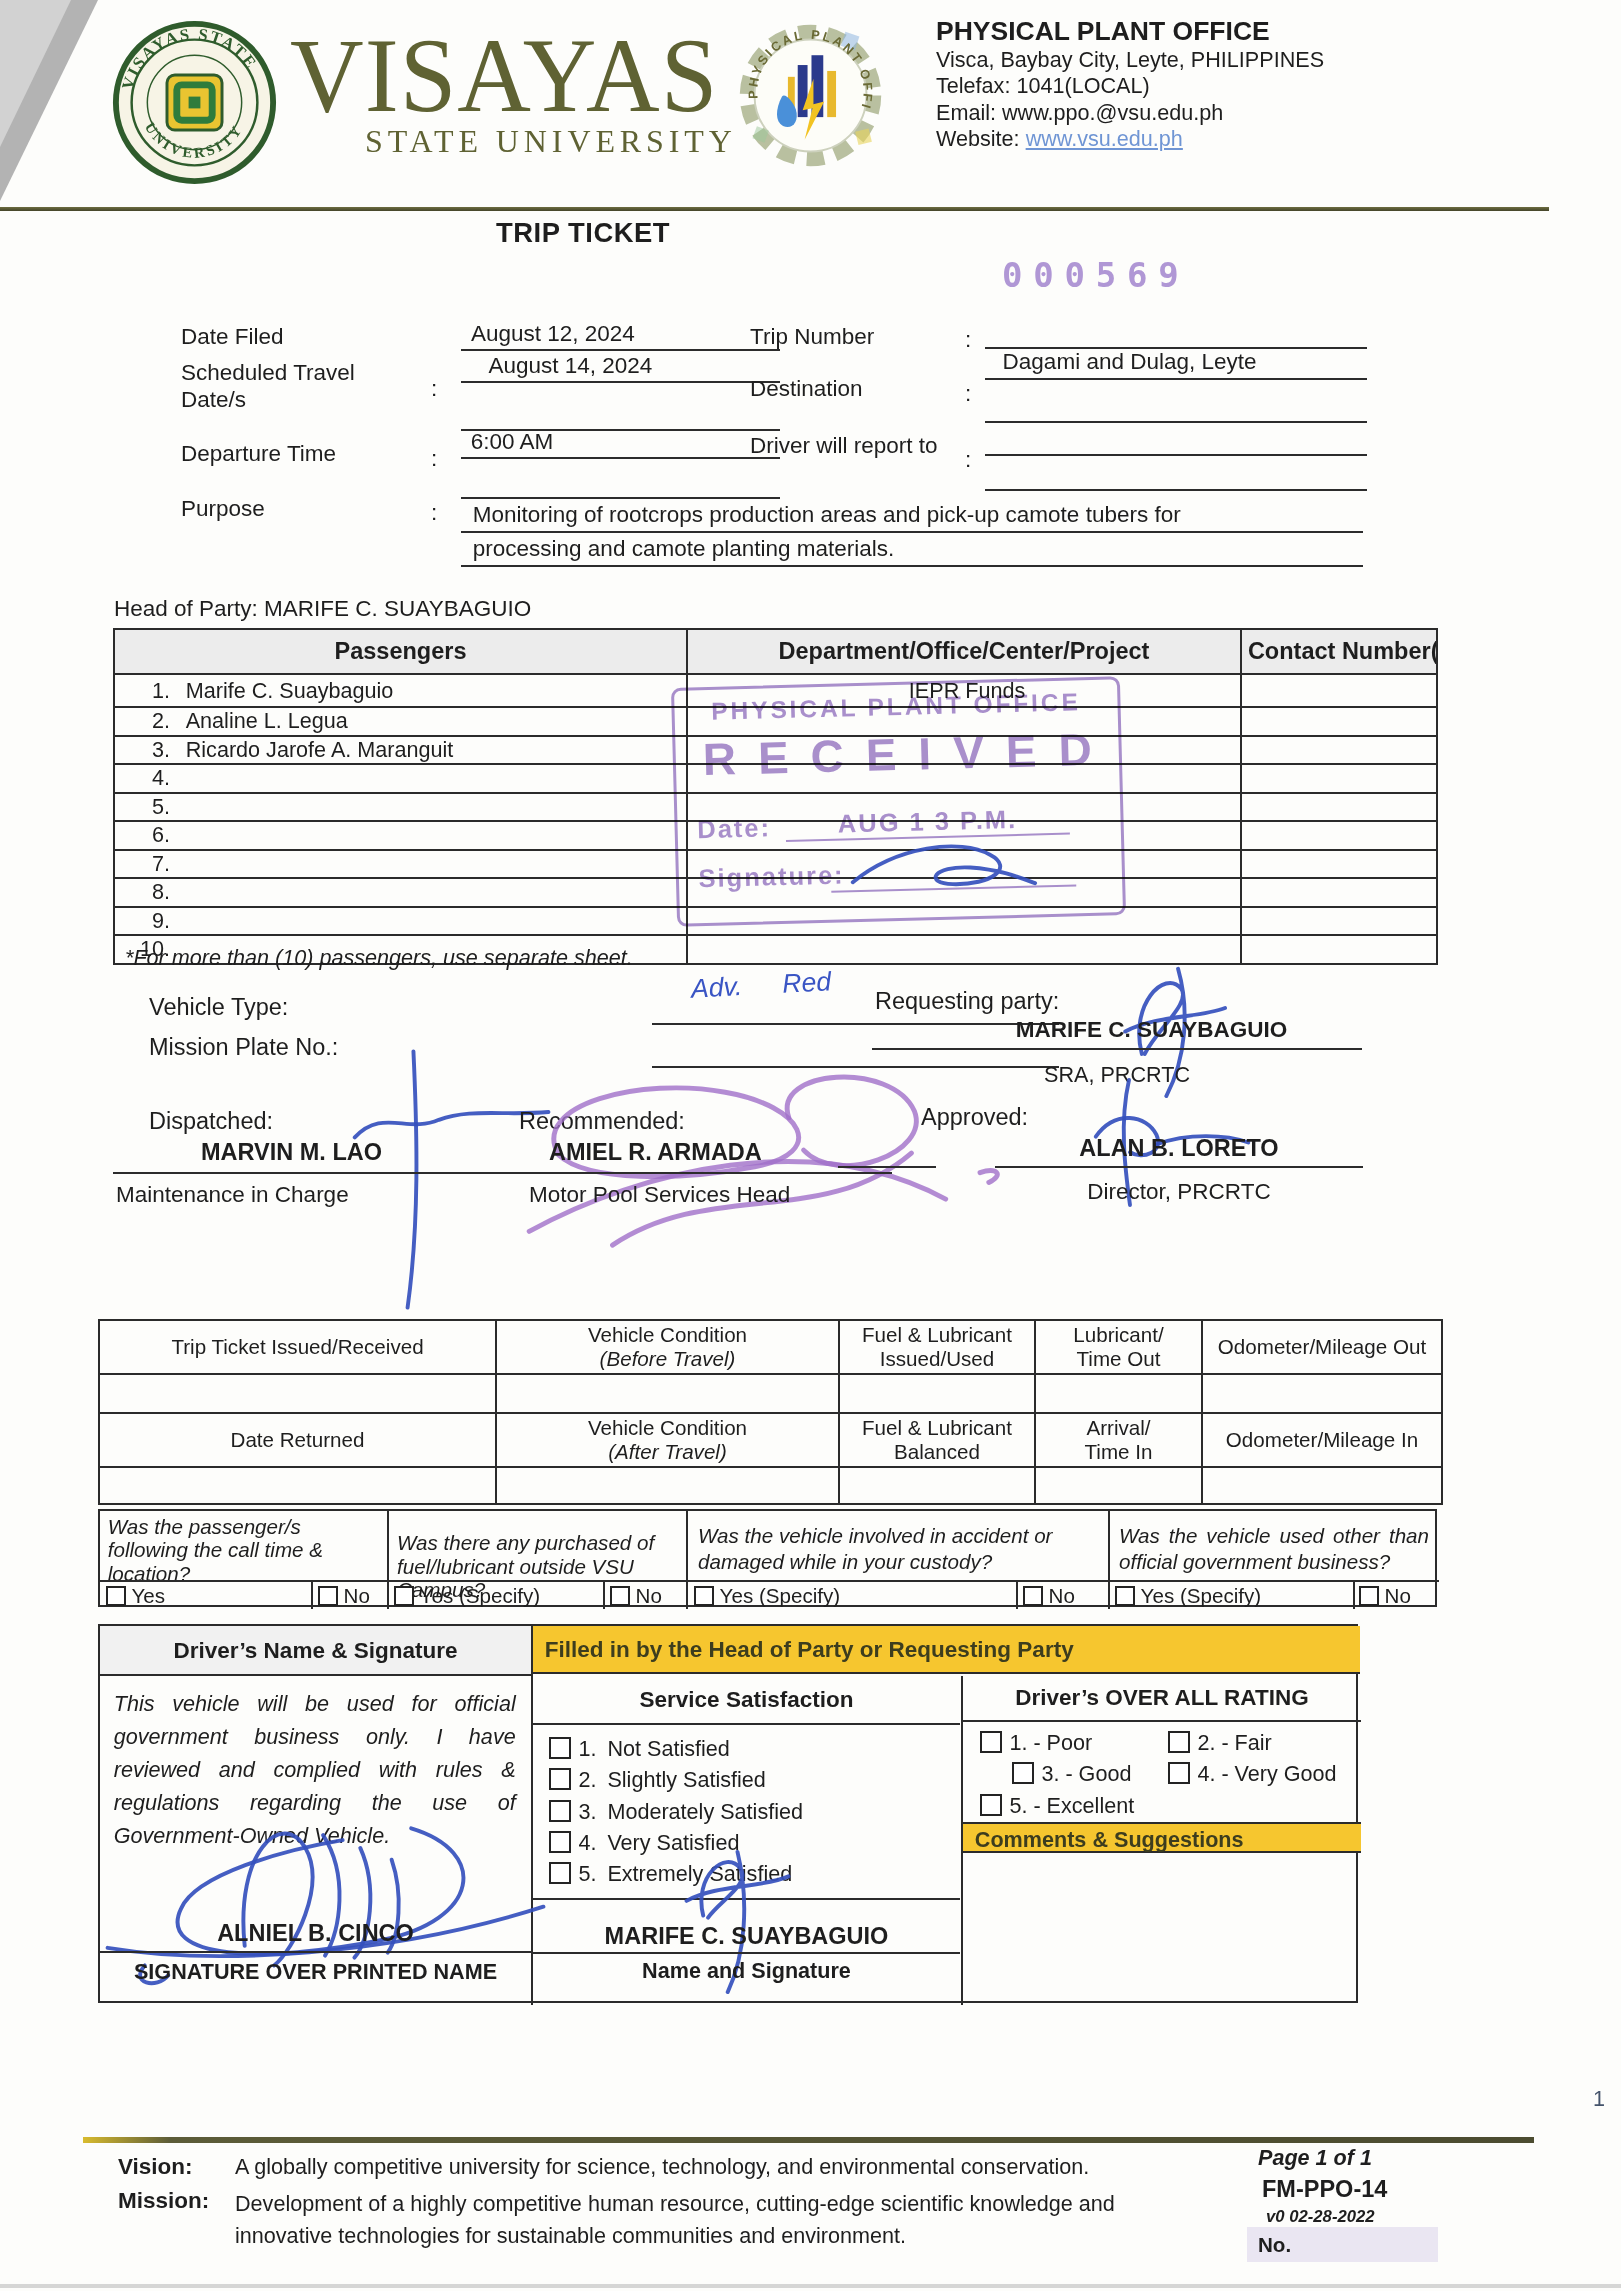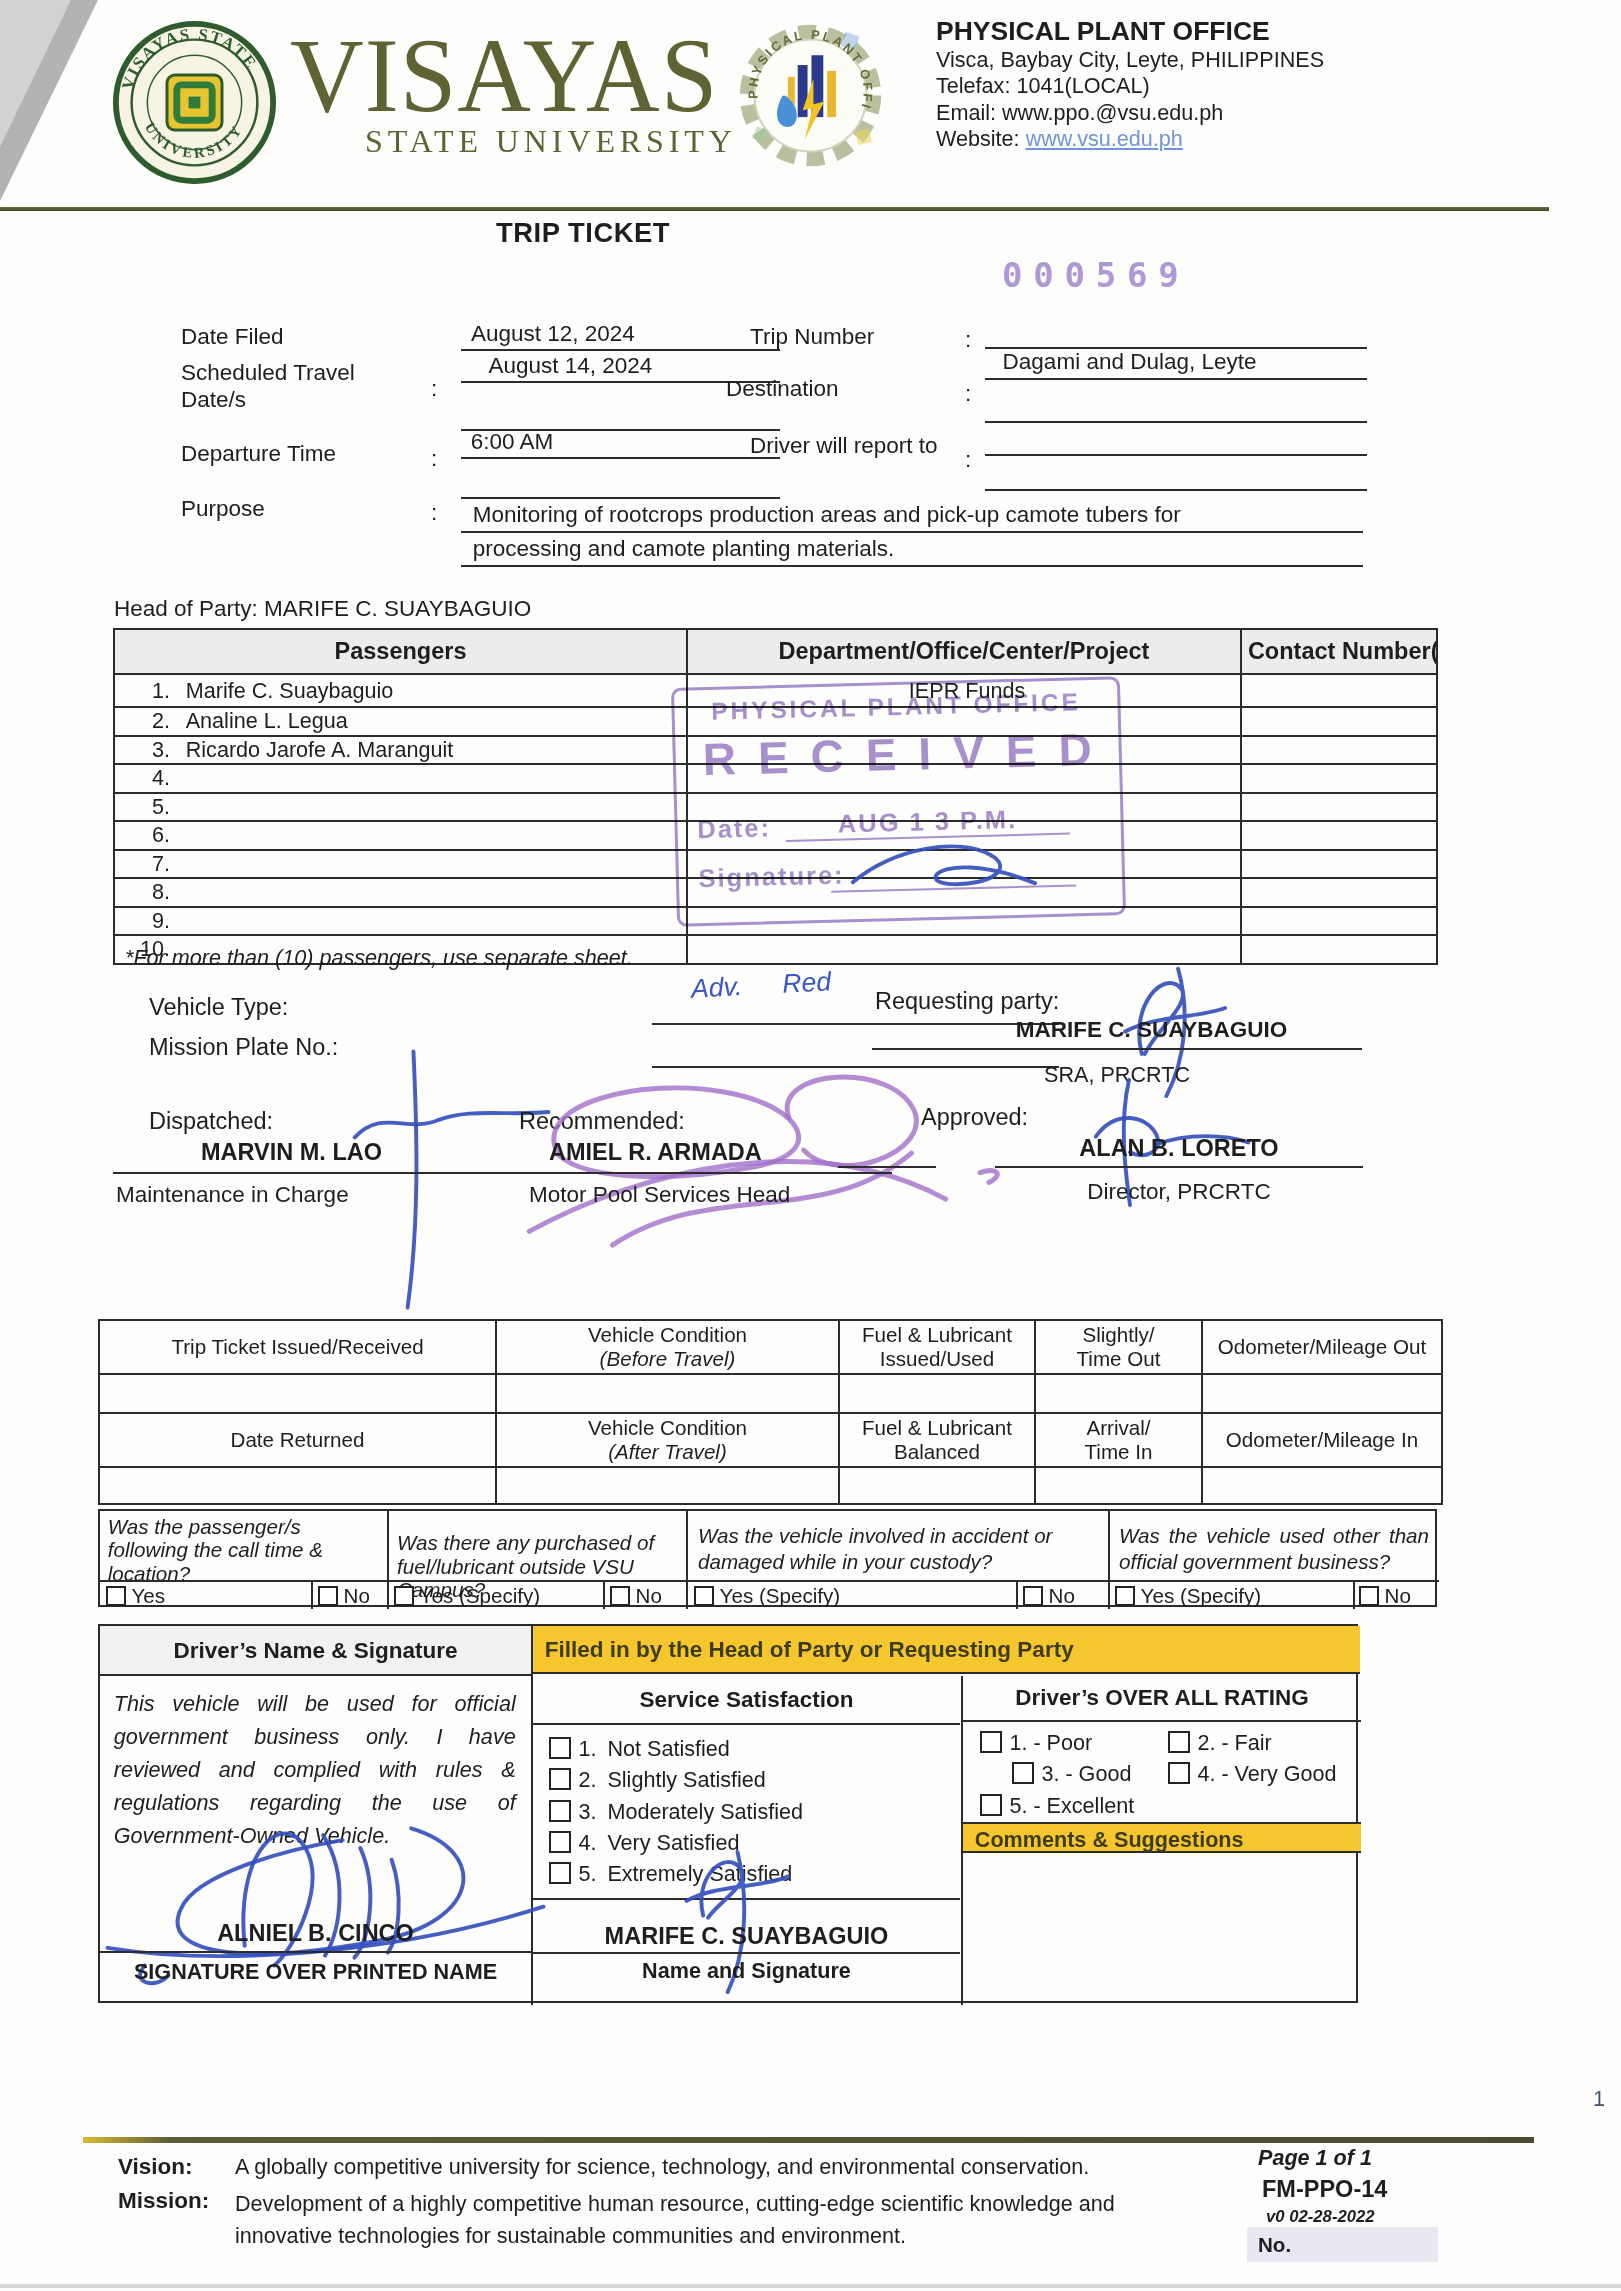--- a/index.html
+++ b/index.html
@@ -126,21 +126,21 @@
     <span class="val" style="margin-left:11.8px;">Monitoring of rootcrops production areas and pick-up camote tubers for</span>
   </div>
   <div class="abs uline" style="left:461px;top:536px;width:902px;height:29px;">
     <span class="val" style="margin-left:11.8px;">processing and camote planting materials.</span>
   </div>
 
   <div class="abs lbl" style="left:750px;top:324px;">Trip Number</div>
   <div class="abs lbl" style="left:965px;top:327px;">:</div>
   <div class="abs uline" style="left:985px;top:320px;width:382px;height:27.4px;"></div>
 
-  <div class="abs lbl" style="left:726px;top:376px;">Destination</div>
+  <div class="abs lbl" style="left:750px;top:376px;">Destination</div>
   <div class="abs lbl" style="left:965px;top:381px;">:</div>
   <div class="abs uline" style="left:985px;top:349px;width:382px;height:29px;">
     <span class="val" style="margin-left:17.6px;">Dagami and Dulag, Leyte</span>
   </div>
   <div class="abs uline" style="left:985px;top:394px;width:382px;height:27.4px;"></div>
 
   <div class="abs lbl" style="left:750px;top:432px;width:206px;line-height:27.4px;">Driver will report to</div>
   <div class="abs lbl" style="left:965px;top:447px;">:</div>
   <div class="abs uline" style="left:985px;top:427px;width:382px;height:27.4px;"></div>
   <div class="abs uline" style="left:985px;top:462px;width:382px;height:27.4px;"></div>
@@ -288,21 +288,21 @@
       <td>Trip Ticket Issued/Received</td>
       <td>
         <div>Vehicle Condition</div>
             <div class="i">(Before Travel)</div>
       </td>
       <td>
         <div>Fuel &amp; Lubricant</div>
             <div>Issued/Used</div>
       </td>
       <td>
-        <div>Slightly/</div>
+        <div>Lubricant/</div>
             <div>Time Out</div>
       </td>
       <td>Odometer/Mileage Out</td>
     </tr>
     <tr style="height:39px;">
       <td></td>
           <td></td>
       <td></td>
           <td></td>
       <td></td>

